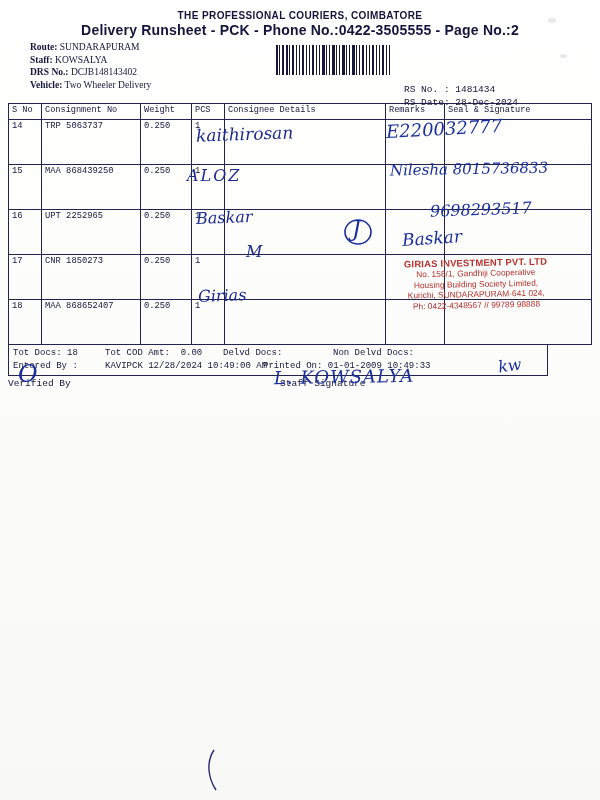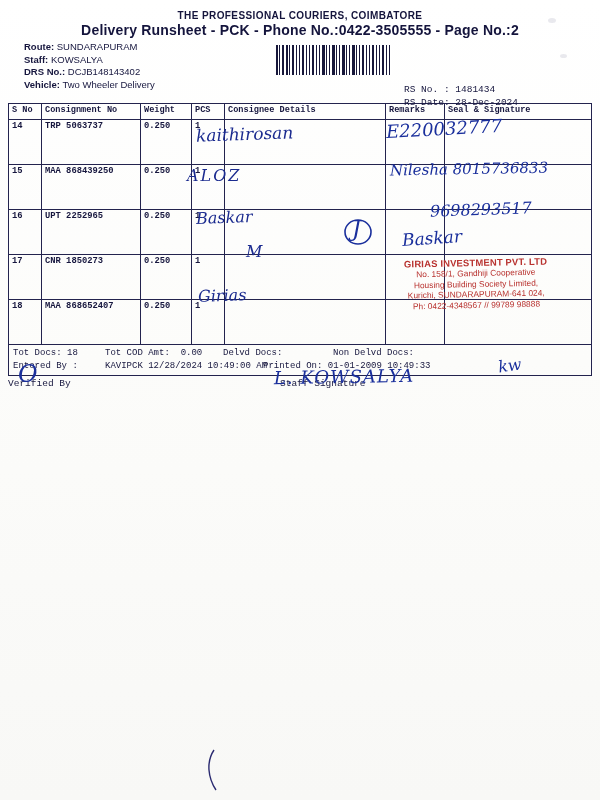--- a/index.html
+++ b/index.html
@@ -56,25 +56,25 @@
     margin: 1px 0 3px 0;
   }
 
   .header-grid {
     position: relative;
     height: 62px;
     margin-top: 2px;
   }
   .meta-left {
     position: absolute;
-    left: 16px;
+    left: 22px;
     top: 0;
     font-size: 9.5px;
     line-height: 12.6px;
-    font-family: Liberation Sans, sans-serif;
+    font-family: Liberation Serif, serif;
     color: #16163e;
   }
   .meta-left .lbl { font-weight: bold; }
   .barcode {
     position: absolute;
     left: 268px;
     top: 4px;
     width: 116px;
     height: 30px;
     background:
@@ -103,21 +103,21 @@
     table-layout: fixed;
     font-family: "Liberation Mono", monospace;
     font-size: 9px;
     color: #16163e;
   }
   table.runsheet th,
   table.runsheet td {
     border: 1px solid #23234e;
     padding: 1px 3px;
     vertical-align: top;
-    font-weight: bold;
+    font-weight: normal;
     text-align: left;
     overflow: hidden;
   }
   table.runsheet thead th {
     height: 13px;
     font-size: 8.6px;
   }
   table.runsheet tbody td {
     height: 42px;
     font-size: 8.8px;
@@ -135,21 +135,21 @@
     position: absolute;
     font-family: "DejaVu Serif", serif;
     color: #1b2b8f;
     font-style: italic;
     white-space: nowrap;
     pointer-events: none;
   }
   .hand.blue2 { color: #1a2f9c; }
 
   .totals {
-    width: 584px;
+    width: 540px;
     border: 1px solid #23234e;
     border-top: none;
     box-sizing: border-box;
     font-size: 9px;
     font-family: "Liberation Mono", monospace;
     color: #16163e;
     padding: 2px 8px 3px 4px;
     line-height: 12.5px;
   }
   .totals .row1, .totals .row2 {

